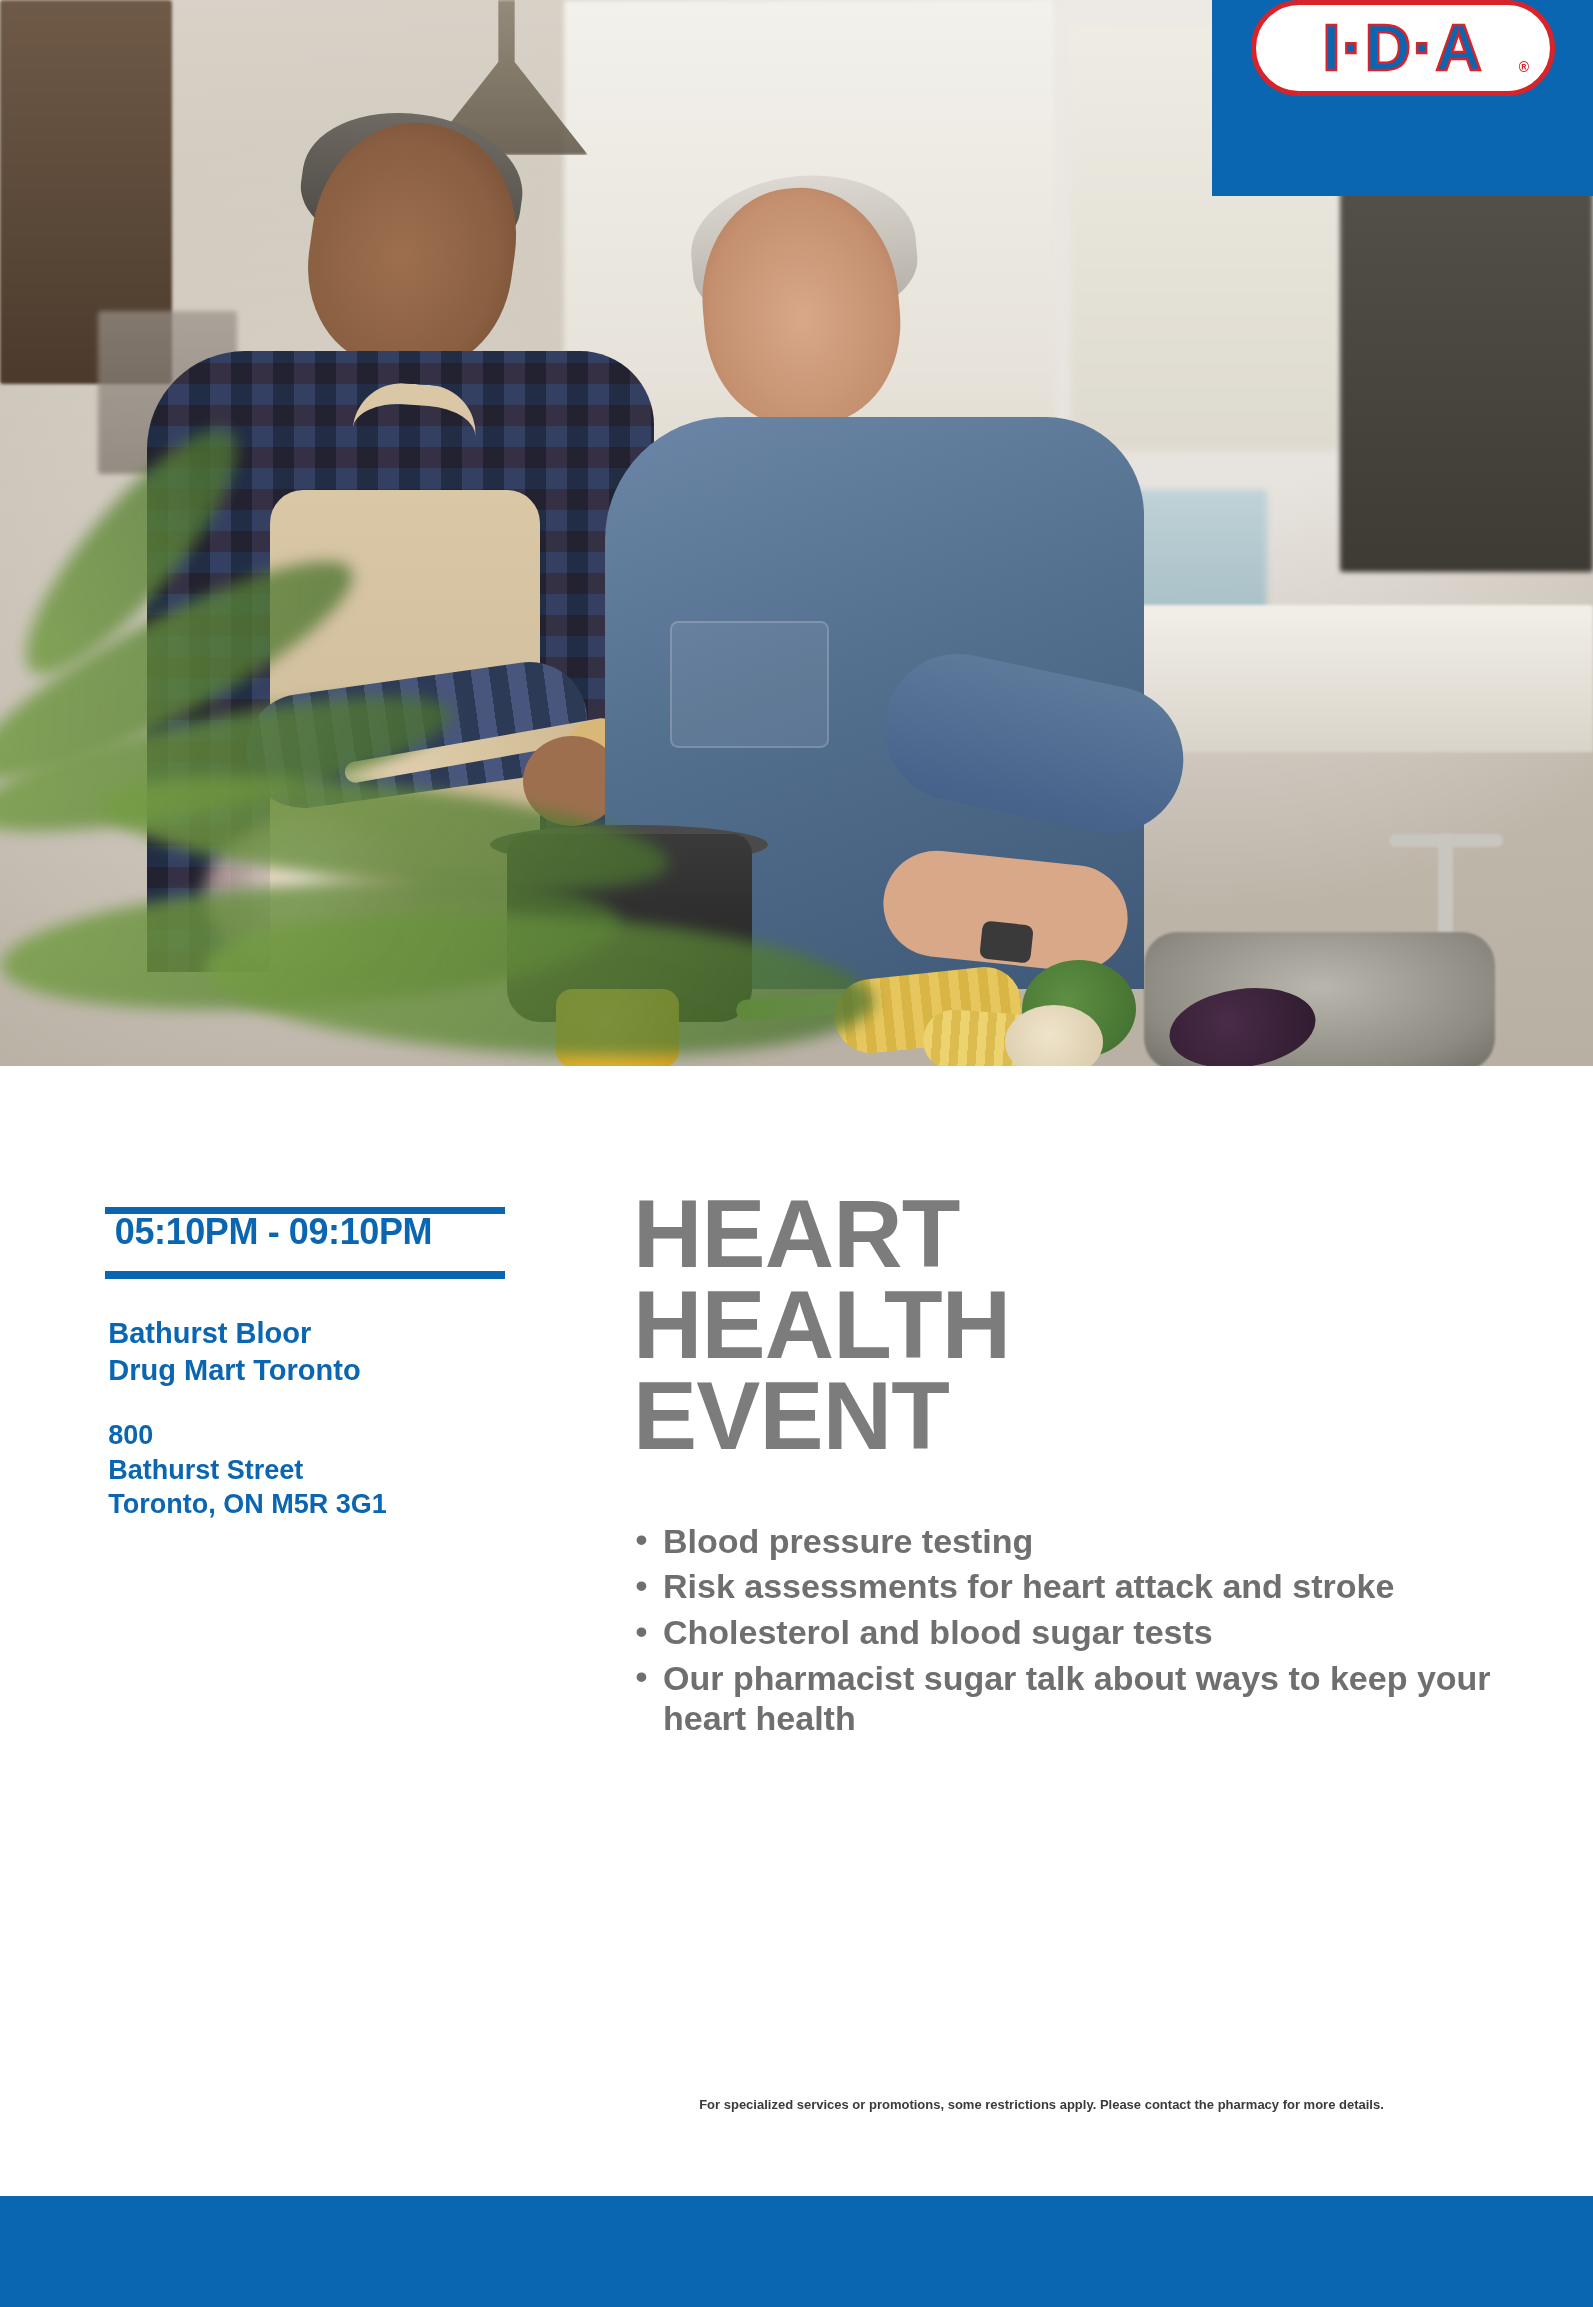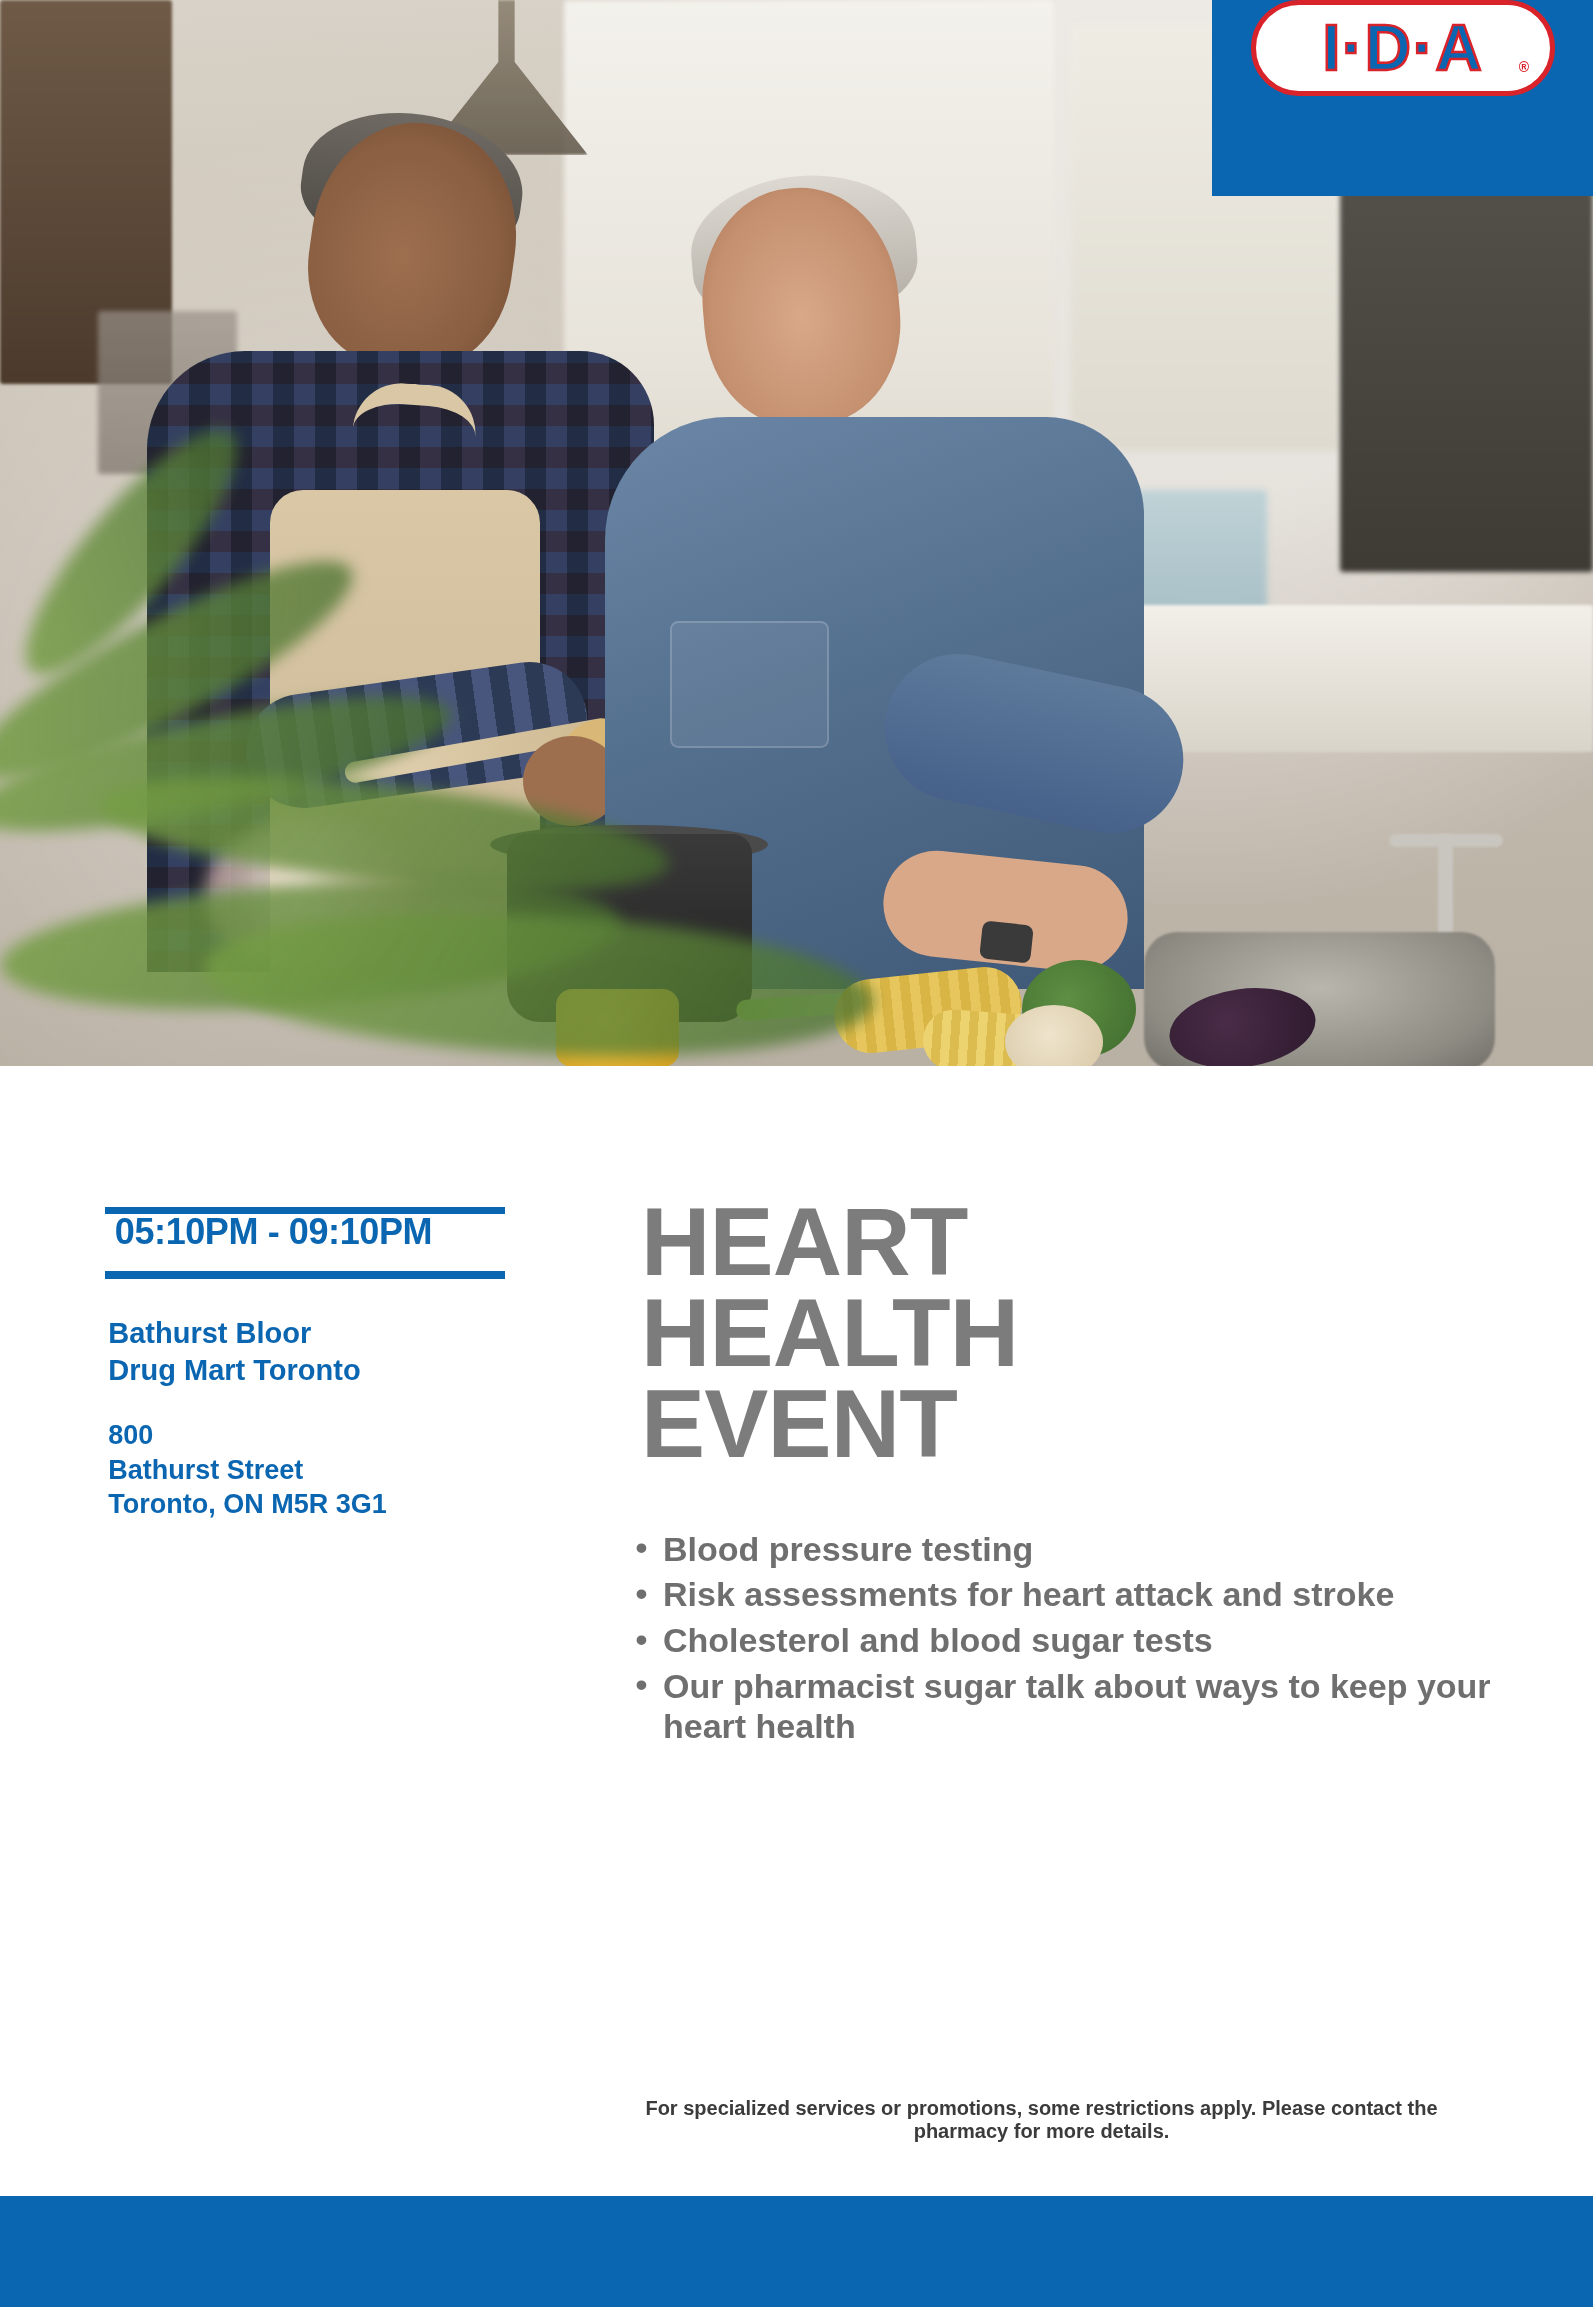--- a/index.html
+++ b/index.html
@@ -371,21 +371,21 @@
     left: 629px;
     top: 118px;
     width: 866px;
   }
   .title {
     font-size: 96px;
     font-weight: bold;
     color: #7c7c7c;
     line-height: .95;
     letter-spacing: -0.8px;
-    margin: 12px;
+    margin: 4px;
   }
   .bullets {
     list-style: none;
     margin: 59px 0 0 0;
     padding: 0;
     color: #6f6f6f;
   }
   .bullets li {
     position: relative;
     font-size: 34px;
@@ -401,21 +401,21 @@
     top: -1.6px;
     font-size: 34px;
     color: #6f6f6f;
   }
   .disclaimer {
     position: absolute;
     left: 629px;
     top: 1031px;
     width: 825px;
     text-align: center;
-    font-size: 20px;
+    font-size: 13px;
     font-weight: bold;
     color: #3b3b3b;
   }
 
   .footer-bar {
     position: absolute;
     left: 0;
     top: 2196px;
     width: 1594px;
     height: 111px;

